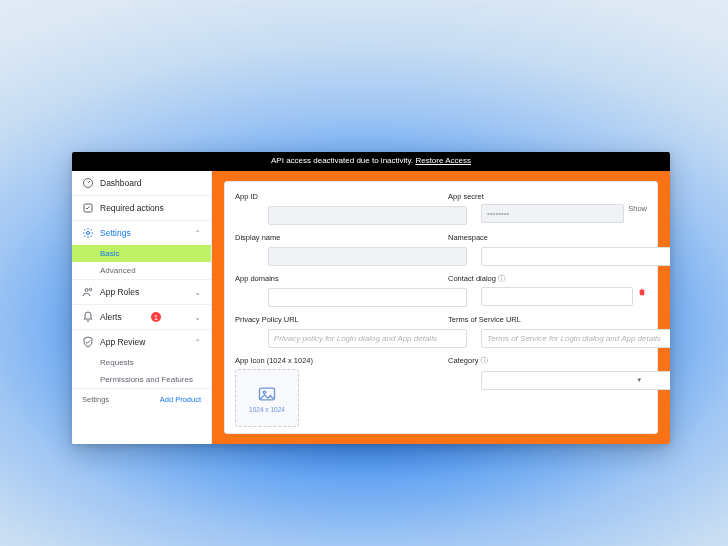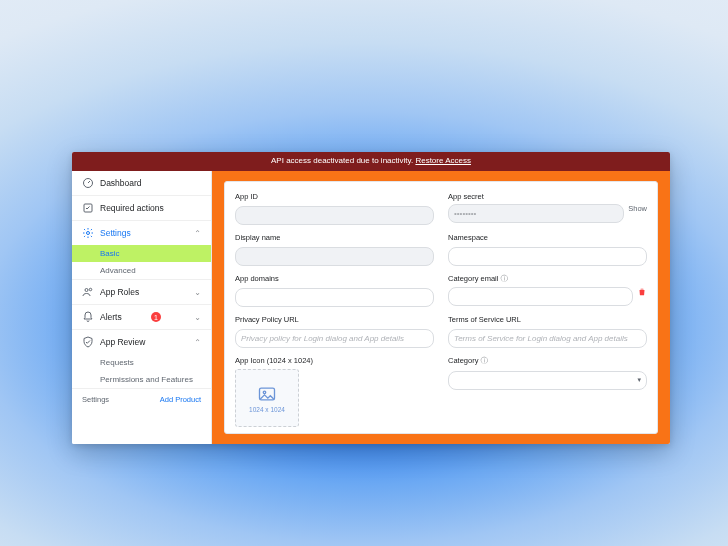--- a/index.html
+++ b/index.html
@@ -14,21 +14,21 @@
   position: absolute;
   top: 152px;
   left: 72px;
   width: 598px;
   background: #fff;
   box-shadow: 0 8px 26px rgba(0,0,0,0.22), 0 2px 6px rgba(0,0,0,0.12);
   border-radius: 2px;
   overflow: hidden;
 }
 .alert-bar {
-  background: #7f1d1d;
+  background: #000000;
   color: #fff;
   text-align: center;
   font-size: 8px;
   line-height: 1;
   padding: 5px 6px 6px;
 }
 .alert-bar a { color: #fff; text-decoration: underline; cursor: pointer; }
 .body-row { display: flex; }
 .sidebar { width: 140px; border-right: 1px solid #e6e8eb; background: #fff; padding-bottom: 10px; }
 .nav-item { display: flex; align-items: center; gap: 6px; padding: 6px 10px; font-size: 8.5px; color: #1c1e21; cursor: pointer; }
@@ -42,22 +42,23 @@
 .badge { background: #fa3e3e; color: #fff; border-radius: 50%; width: 10px; height: 10px; font-size: 7px; display: inline-flex; align-items: center; justify-content: center; margin-left: auto; margin-right: 4px; }
 .products-row { display: flex; justify-content: space-between; align-items: center; padding: 6px 10px; font-size: 7.5px; color: #606770; }
 .products-row a { color: #1877f2; cursor: pointer; font-size: 7.5px; }
 .main { flex: 1; background: #f97316; padding: 10px 12px; }
 .card { background: #fff; border: 1px solid #e4e6ea; border-radius: 3px; padding: 10px 10px 6px; }
 .form-grid { display: grid; grid-template-columns: 1fr 1fr; gap: 8px 14px; }
 .field label { display: block; font-size: 7.5px; color: #1c1e21; margin-bottom: 3px; font-weight: 500; }
 .field .info { color: #8a8d91; margin-left: 2px; }
 .input {
   width: 100%; font-size: 8px; padding: 4px 5px;
-  border: 1px solid #dadde1; border-radius: 8px; background: #fff;
+  border: 1px solid #dadde1; border-radius: 2px; background: #fff;
   color: #1c1e21;
+  margin-left: 33px;
 }
 .input::placeholder { color: #b0b3b8; font-style: italic; }
 .input.disabled { background: #f0f2f5; color: #a8abaf; }
 .input-row { display: flex; gap: 4px; }
 .show-link { font-size: 7.5px; color: #606770; cursor: pointer; }
 .trash-icon { color: #fa3e3e; cursor: pointer; display: inline-flex; }
 .select { position: relative; }
 .select .chev-down { position: absolute; right: 6px; top: 50%; transform: translateY(-50%); font-size: 7px; color: #606770; pointer-events: none; }
 .icon-upload {
   width: 64px; height: 58px; border: 1px dashed #ccd0d5; border-radius: 3px;
@@ -191,21 +192,21 @@
               <input class="input" value="" style="">
             </div>
 
             <div class="field">
               <label>App domains</label>
               <input class="input" value="" style="">
             </div>
 
             <div class="field">
               <label>
-                <span>Category email</span><span class="info">ⓘ</span>
+                <span>Contact dialog</span><span class="info">ⓘ</span>
               </label>
               <div class="input-row">
                 <input class="input" value="" style="">
                 <span class="trash-icon">
                   <svg viewBox="0 0 24 24" width="10" height="10" fill="currentColor">
                       <path d="M6 7h12l-1 13H7L6 7zm3-3h6l1 2H8l1-2z"></path>
                     </svg>
                 </span>
               </div>
             </div>

